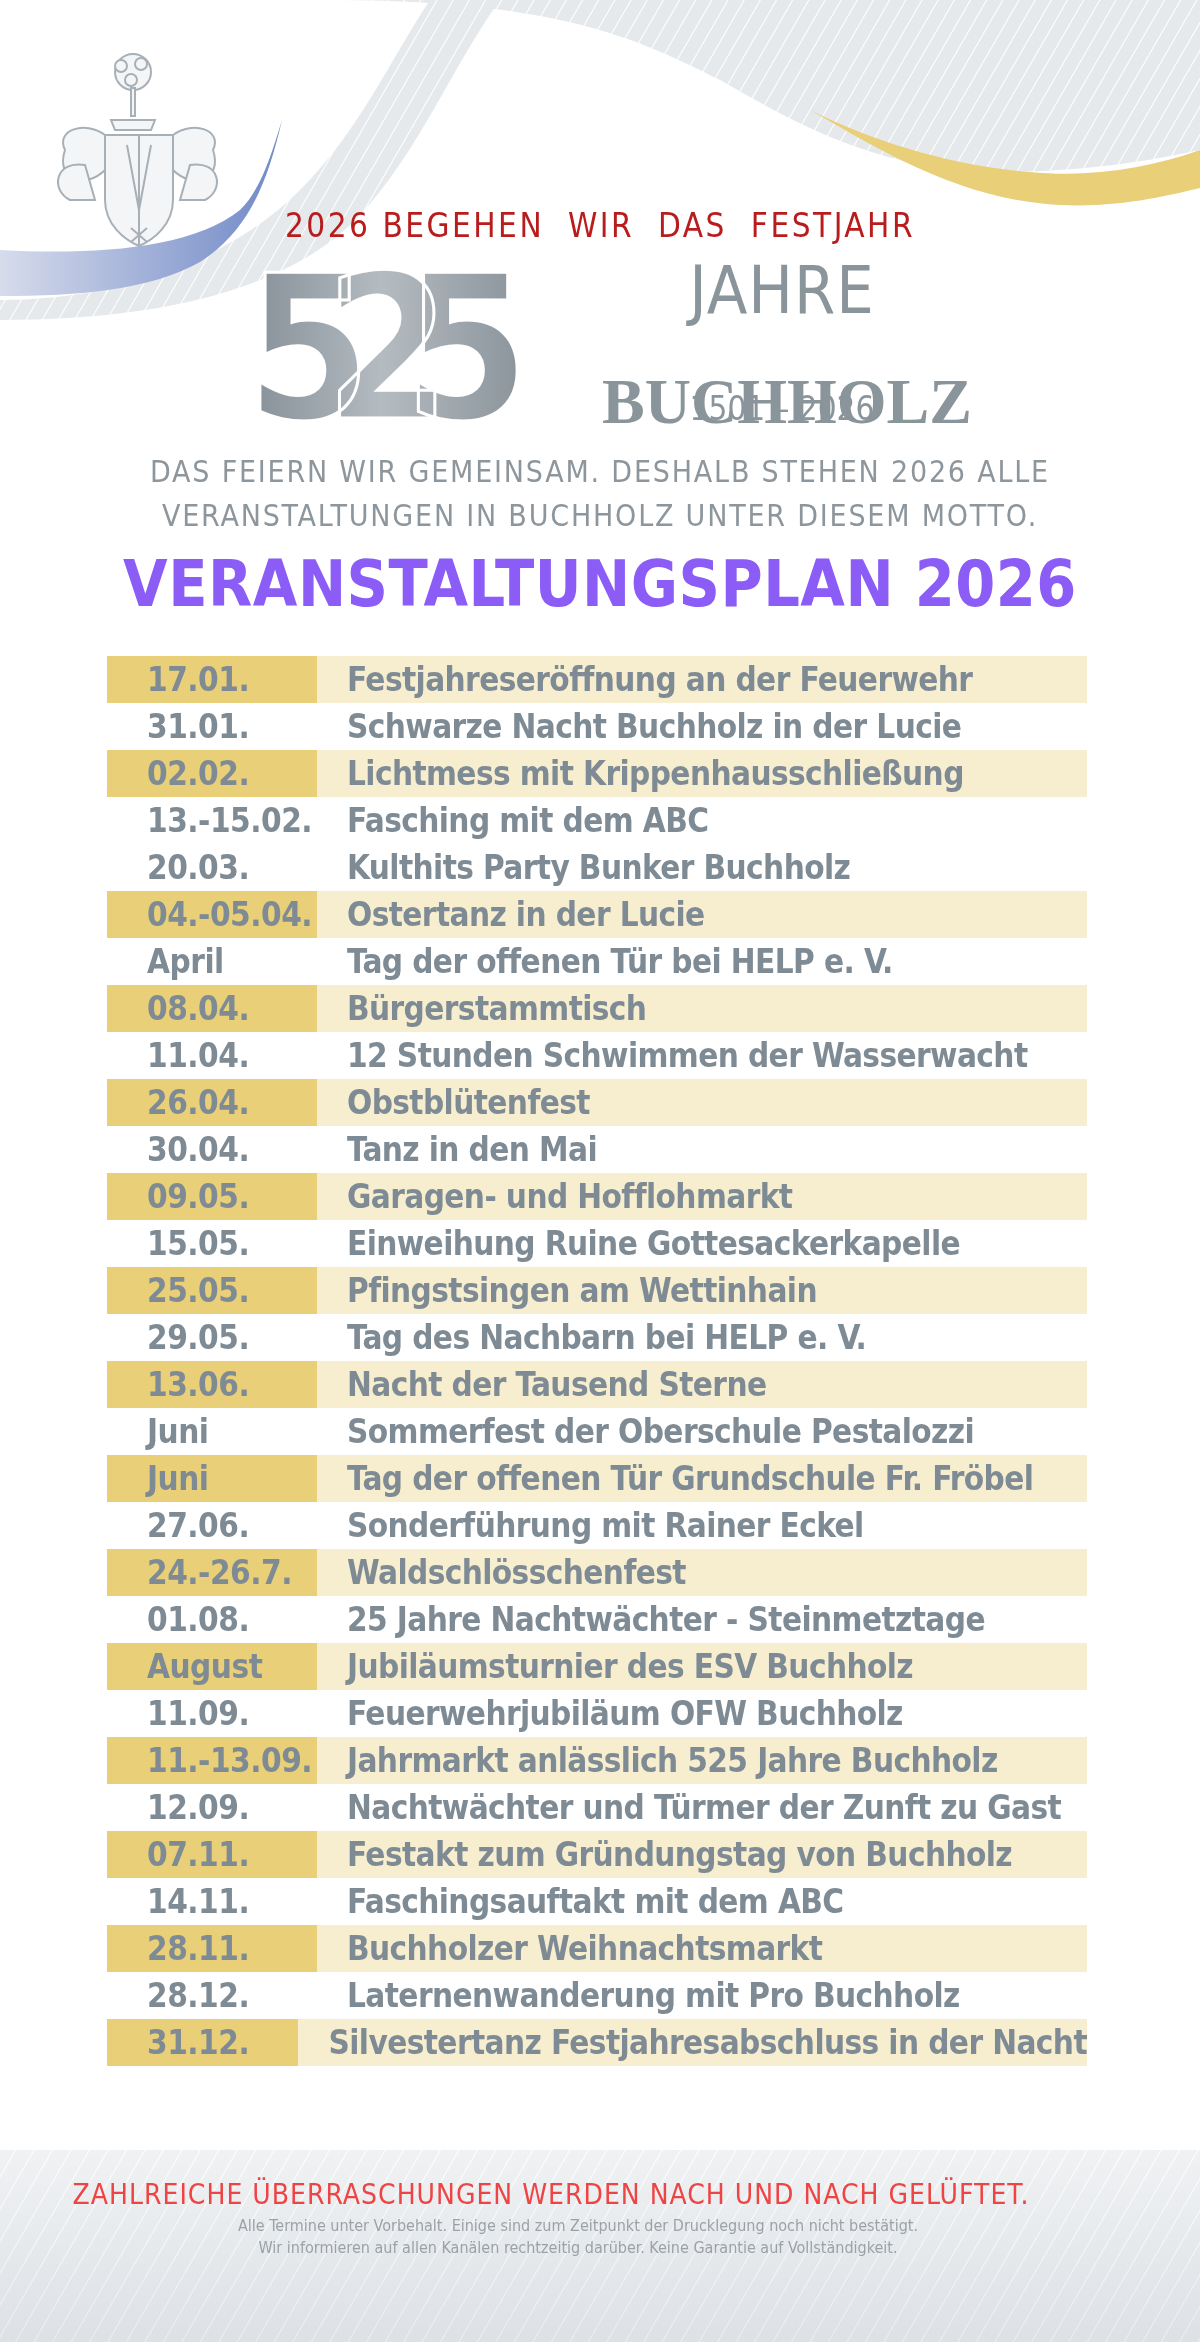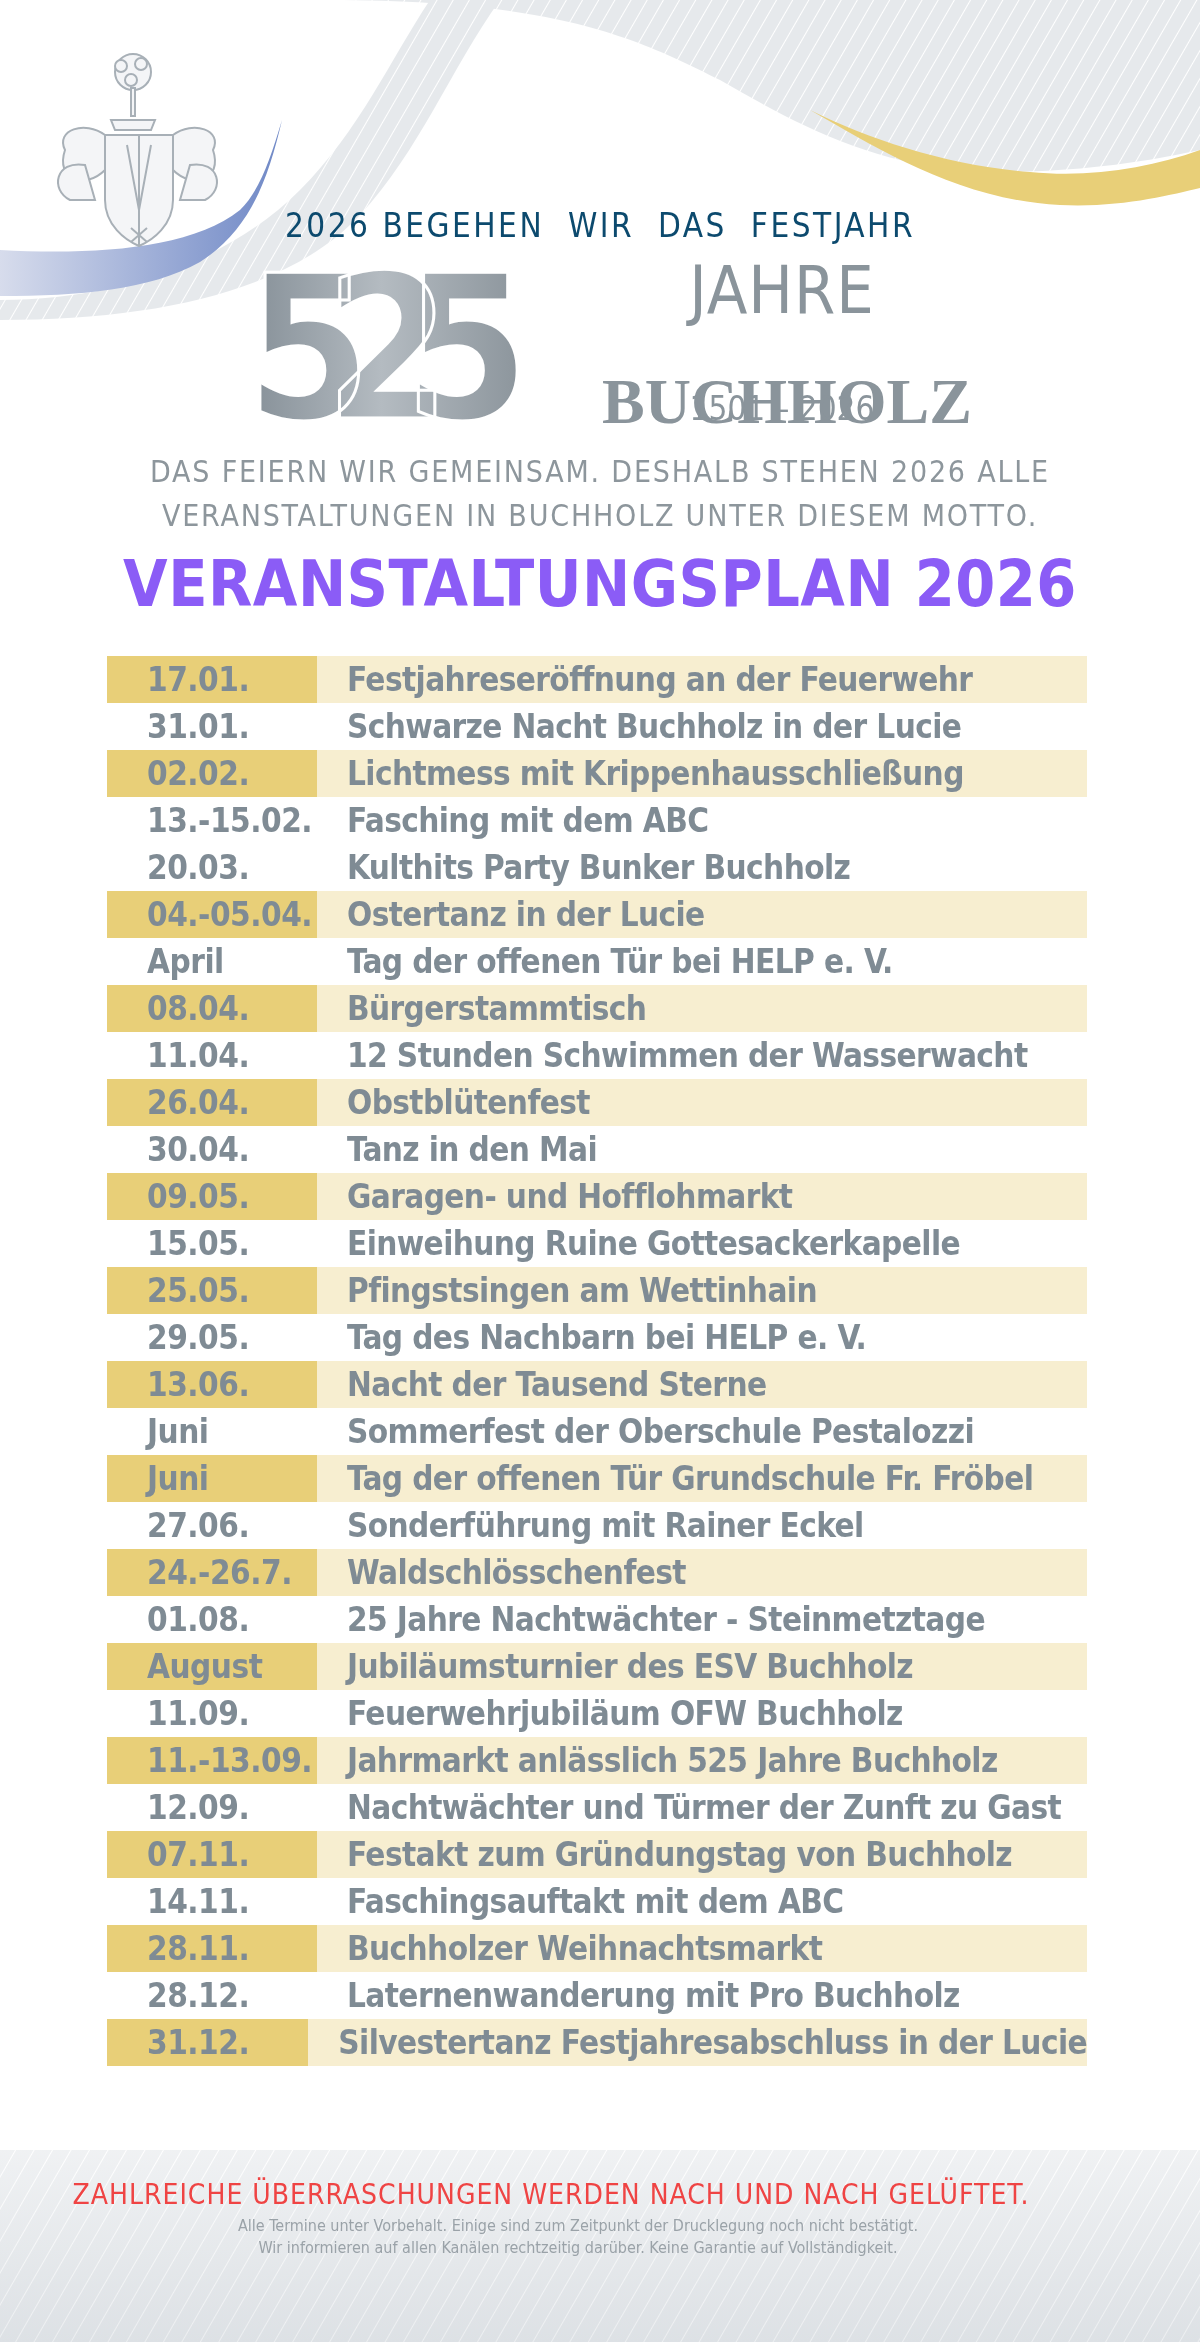--- a/index.html
+++ b/index.html
@@ -1,20 +1,20 @@
 <!DOCTYPE html>
 <html><head>
 <meta charset="utf-8">
 <style>
   html, body { margin:0; padding:0; }
   body { width:1200px; height:2342px; position:relative; overflow:hidden; background:#ffffff;
          font-family:"DejaVu Sans Condensed","DejaVu Sans","Liberation Sans",sans-serif; color:#7f8b93; }
   .abs { position:absolute; }
   .bg-svg { position:absolute; left:0; top:0; }
-  .tagline { position:absolute; left:0; width:1200px; top:206px; text-align:center; font-size:33px; letter-spacing:2.5px; color:#0c4a6e; font-weight:normal; }
+  .tagline { position:absolute; left:0; width:1200px; top:206px; text-align:center; font-size:33px; letter-spacing:2.5px; color:#b91c1c; font-weight:normal; }
   .logo525 { position:absolute; left:252px; top:262px; }
   .jahre { position:absolute; left:612px; top:258px; width:340px; text-align:center; font-size:66px; color:#8a949b; line-height:1; letter-spacing:1px; font-family:"DejaVu Sans Condensed","DejaVu Sans",sans-serif;}
   .buchholz { position:absolute; left:602px; top:326px; width:360px; text-align:center; font-size:64px; font-weight:bold; color:#8a949b; line-height:1; font-family:Liberation Serif, serif; letter-spacing:0px;margin-top:44px;}
   .years { position:absolute; left:612px; top:392px; width:340px; text-align:center; font-size:33px; color:#8a949b; line-height:1; }
   .motto { position:absolute; left:0; width:1200px; text-align:center; font-size:30px; color:#8d969c; letter-spacing:1.8px; line-height:40px; }
   .plan-title { position:absolute; left:0; width:1200px; top:552px; text-align:center; font-size:64px; font-weight:bold; color:#8b5cf6; letter-spacing:0.5px; line-height:1; font-family:"DejaVu Sans Condensed","DejaVu Sans",sans-serif;}
   .table { position:absolute; left:107px; top:656px; width:980px; }
   .row { height:47px; display:flex; align-items:center;justify-content:center; }
   .row .date { width:210px; height:100%; display:flex; align-items:center; box-sizing:border-box; padding-left:40px; font-size:33px; font-weight:bold; color:#7f8b94; font-family:"DejaVu Sans Condensed","DejaVu Sans",sans-serif; letter-spacing:-0.5px;}
   .row .event { flex:1; height:100%; display:flex; align-items:center; box-sizing:border-box; padding-left:30px; font-size:33px; font-weight:bold; color:#7f8b94; font-family:"DejaVu Sans Condensed","DejaVu Sans",sans-serif; letter-spacing:-0.6px; white-space:nowrap; }
@@ -209,19 +209,19 @@
     <div class="row hl">
       <div class="date">28.11.</div>
       <div class="event">Buchholzer Weihnachtsmarkt</div>
     </div>
     <div class="row">
       <div class="date">28.12.</div>
       <div class="event">Laternenwanderung mit Pro Buchholz</div>
     </div>
     <div class="row hl">
       <div class="date">31.12.</div>
-      <div class="event">Silvestertanz Festjahresabschluss in der Lucie</div>
+      <div class="event">Silvestertanz Festjahresabschluss in der Nacht</div>
     </div>
   </div>
 
 <div class="footer-main">ZAHLREICHE ÜBERRASCHUNGEN WERDEN NACH UND NACH GELÜFTET.</div>
 <div class="footer-small" style="top:2216px">Alle Termine unter Vorbehalt. Einige sind zum Zeitpunkt der Drucklegung noch nicht bestätigt.</div>
 <div class="footer-small" style="top:2238px">Wir informieren auf allen Kanälen rechtzeitig darüber. Keine Garantie auf Vollständigkeit.</div>
 
 </body></html>

